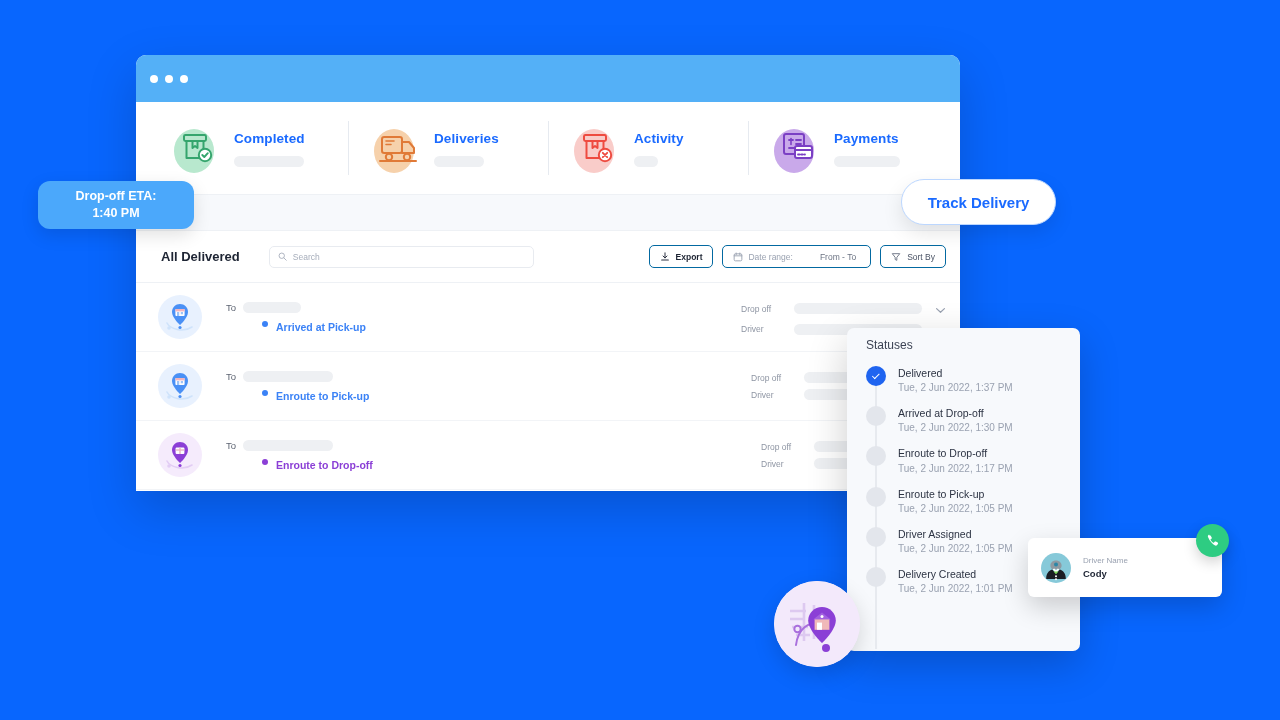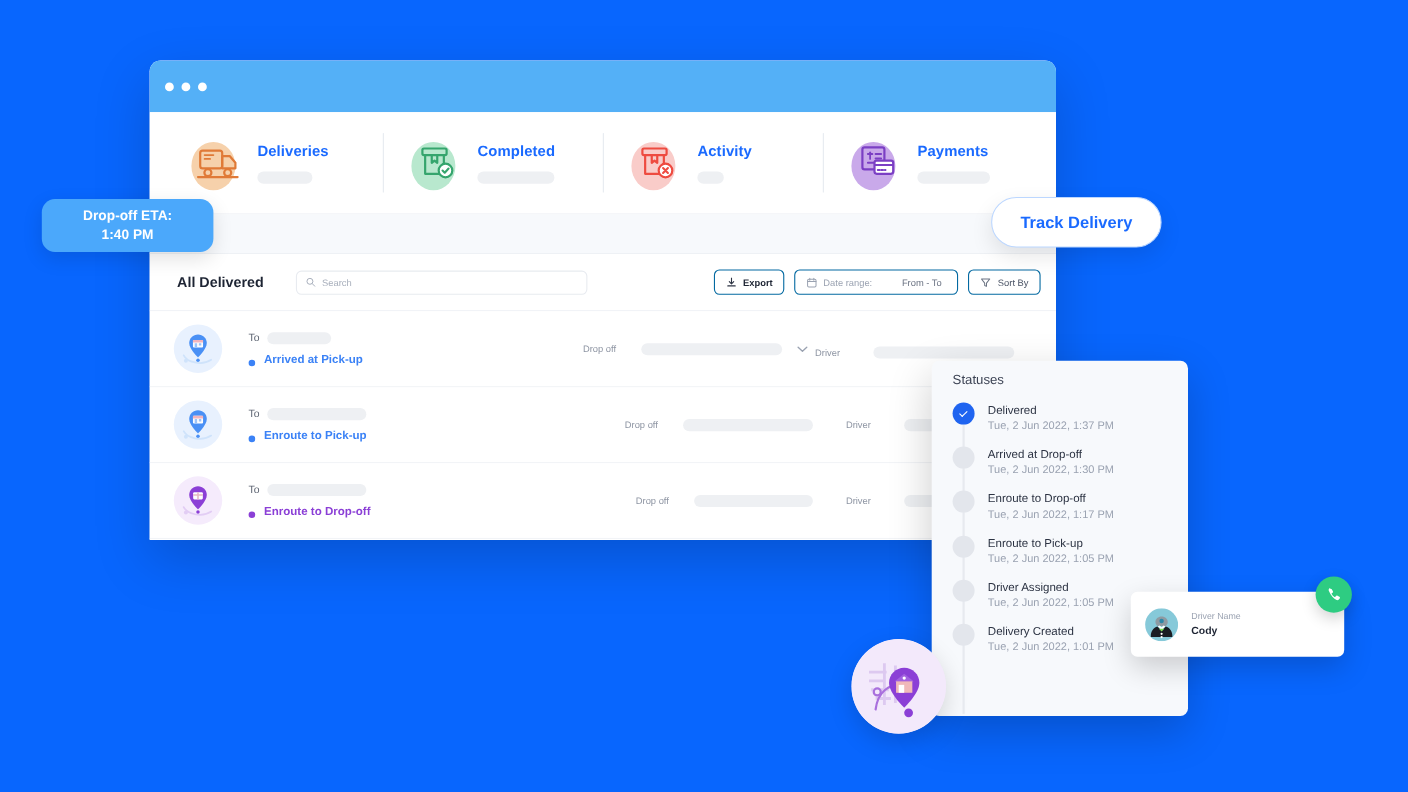--- a/index.html
+++ b/index.html
@@ -128,27 +128,26 @@
   .rowicon { width: 44px; height: 44px; flex: 0 0 44px; position: relative; }
   .rowicon .ring {
     position: absolute; inset: 0;
     border-radius: 50%;
   }
   .rowicon svg { position: absolute; left: 0; top: 0; }
   .rowmain { margin-left: 24px; }
   .to-line { display: flex; align-items: center; gap: 7px; }
   .to-label { font-size: 9.5px; color: #5d6472; }
   .to-skel { height: 11px; border-radius: 6px; background: #eef0f3; }
-  .status-line { display: flex; align-items: flex-end; gap: 8px; margin-top: 8px; }
+  .status-line { display: flex; align-items: flex-start; gap: 8px; margin-top: 8px; margin-left: 36px; }
   .status-dot { width: 6px; height: 6px; border-radius: 50%; }
   .status-text { font-size: 10.5px; font-weight: bold; }
   .rowright {
     margin-left: auto;
-    display: flex; flex-direction: row; gap: 6px;
-    align-items: flex-end;
+    display: flex; flex-direction: column; gap: 6px;
   }
   .rr-line { display: flex; align-items: center; gap: 9px; }
   .rr-label { font-size: 8.5px; color: #8e95a3; width: 44px; text-align: left; }
   .rr-skel { height: 11px; border-radius: 6px; background: #eef0f3; }
   .chev { margin-left: 4px; color: #9aa2b1; }
 
   
   .eta-pill {
     position: absolute;
     left: 38px; top: 181px;
@@ -262,50 +261,50 @@
   <div class="titlebar">
     <span class="dot"></span>
     <span class="dot"></span>
     <span class="dot"></span>
   </div>
 
   <div class="topnav">
 
     <div class="navitem">
       <span class="navicon">
+        <span class="blob" style="background:#b8e8ce"></span>
+        <svg width="42" height="34" viewBox="0 0 42 34" fill="none">
+          <rect x="6" y="4" width="22" height="6" rx="1.4" stroke="#35a56d" stroke-width="2"></rect>
+          <path d="M8.5 10v17h17V10" stroke="#35a56d" stroke-width="2" stroke-linejoin="round"></path>
+          <path d="M14.5 10v7l2.5-2 2.5 2v-7" stroke="#35a56d" stroke-width="2" stroke-linejoin="round"></path>
+          <circle cx="27" cy="24" r="6.2" fill="#ffffff" stroke="#35a56d" stroke-width="2"></circle>
+          <path d="M24.3 24l2 2 3.5-3.8" stroke="#35a56d" stroke-width="1.9" stroke-linecap="round" stroke-linejoin="round"></path>
+        </svg>
+      </span>
+      <span class="navtext">
+        <span class="navlabel">Completed</span>
+        <span class="navbar-skeleton" style="width:70px; display:block"></span>
+      </span>
+    </div>
+
+    <div class="navitem">
+      <span class="navicon">
         <span class="blob" style="background:#f6d1ab"></span>
         <svg width="42" height="34" viewBox="0 0 42 34" fill="none">
           <rect x="4" y="6" width="20" height="16" rx="2.2" stroke="#e07a37" stroke-width="2"></rect>
           <path d="M24 11h7l5 6v5h-12z" stroke="#e07a37" stroke-width="2" stroke-linejoin="round"></path>
           <circle cx="11" cy="26" r="3.2" stroke="#e07a37" stroke-width="2"></circle>
           <circle cx="29" cy="26" r="3.2" stroke="#e07a37" stroke-width="2"></circle>
           <path d="M2 30h36" stroke="#e07a37" stroke-width="2" stroke-linecap="round"></path>
           <path d="M8 10h8M8 13.5h5" stroke="#e07a37" stroke-width="1.6" stroke-linecap="round"></path>
         </svg>
       </span>
       <span class="navtext">
         <span class="navlabel">Deliveries</span>
         <span class="navbar-skeleton" style="width:50px; display:block"></span>
-      </span>
-    </div>
-
-    <div class="navitem">
-      <span class="navicon">
-        <span class="blob" style="background:#b8e8ce"></span>
-        <svg width="42" height="34" viewBox="0 0 42 34" fill="none">
-          <rect x="6" y="4" width="22" height="6" rx="1.4" stroke="#35a56d" stroke-width="2"></rect>
-          <path d="M8.5 10v17h17V10" stroke="#35a56d" stroke-width="2" stroke-linejoin="round"></path>
-          <path d="M14.5 10v7l2.5-2 2.5 2v-7" stroke="#35a56d" stroke-width="2" stroke-linejoin="round"></path>
-          <circle cx="27" cy="24" r="6.2" fill="#ffffff" stroke="#35a56d" stroke-width="2"></circle>
-          <path d="M24.3 24l2 2 3.5-3.8" stroke="#35a56d" stroke-width="1.9" stroke-linecap="round" stroke-linejoin="round"></path>
-        </svg>
-      </span>
-      <span class="navtext">
-        <span class="navlabel">Completed</span>
-        <span class="navbar-skeleton" style="width:70px; display:block"></span>
       </span>
     </div>
 
     <div class="navitem">
       <span class="navicon">
         <span class="blob" style="background:#f9ccc9"></span>
         <svg width="42" height="34" viewBox="0 0 42 34" fill="none">
           <rect x="6" y="4" width="22" height="6" rx="1.4" stroke="#ee4b40" stroke-width="2"></rect>
           <path d="M8.5 10v17h17V10" stroke="#ee4b40" stroke-width="2" stroke-linejoin="round"></path>
           <path d="M14.5 10v7l2.5-2 2.5 2v-7" stroke="#ee4b40" stroke-width="2" stroke-linejoin="round"></path>

